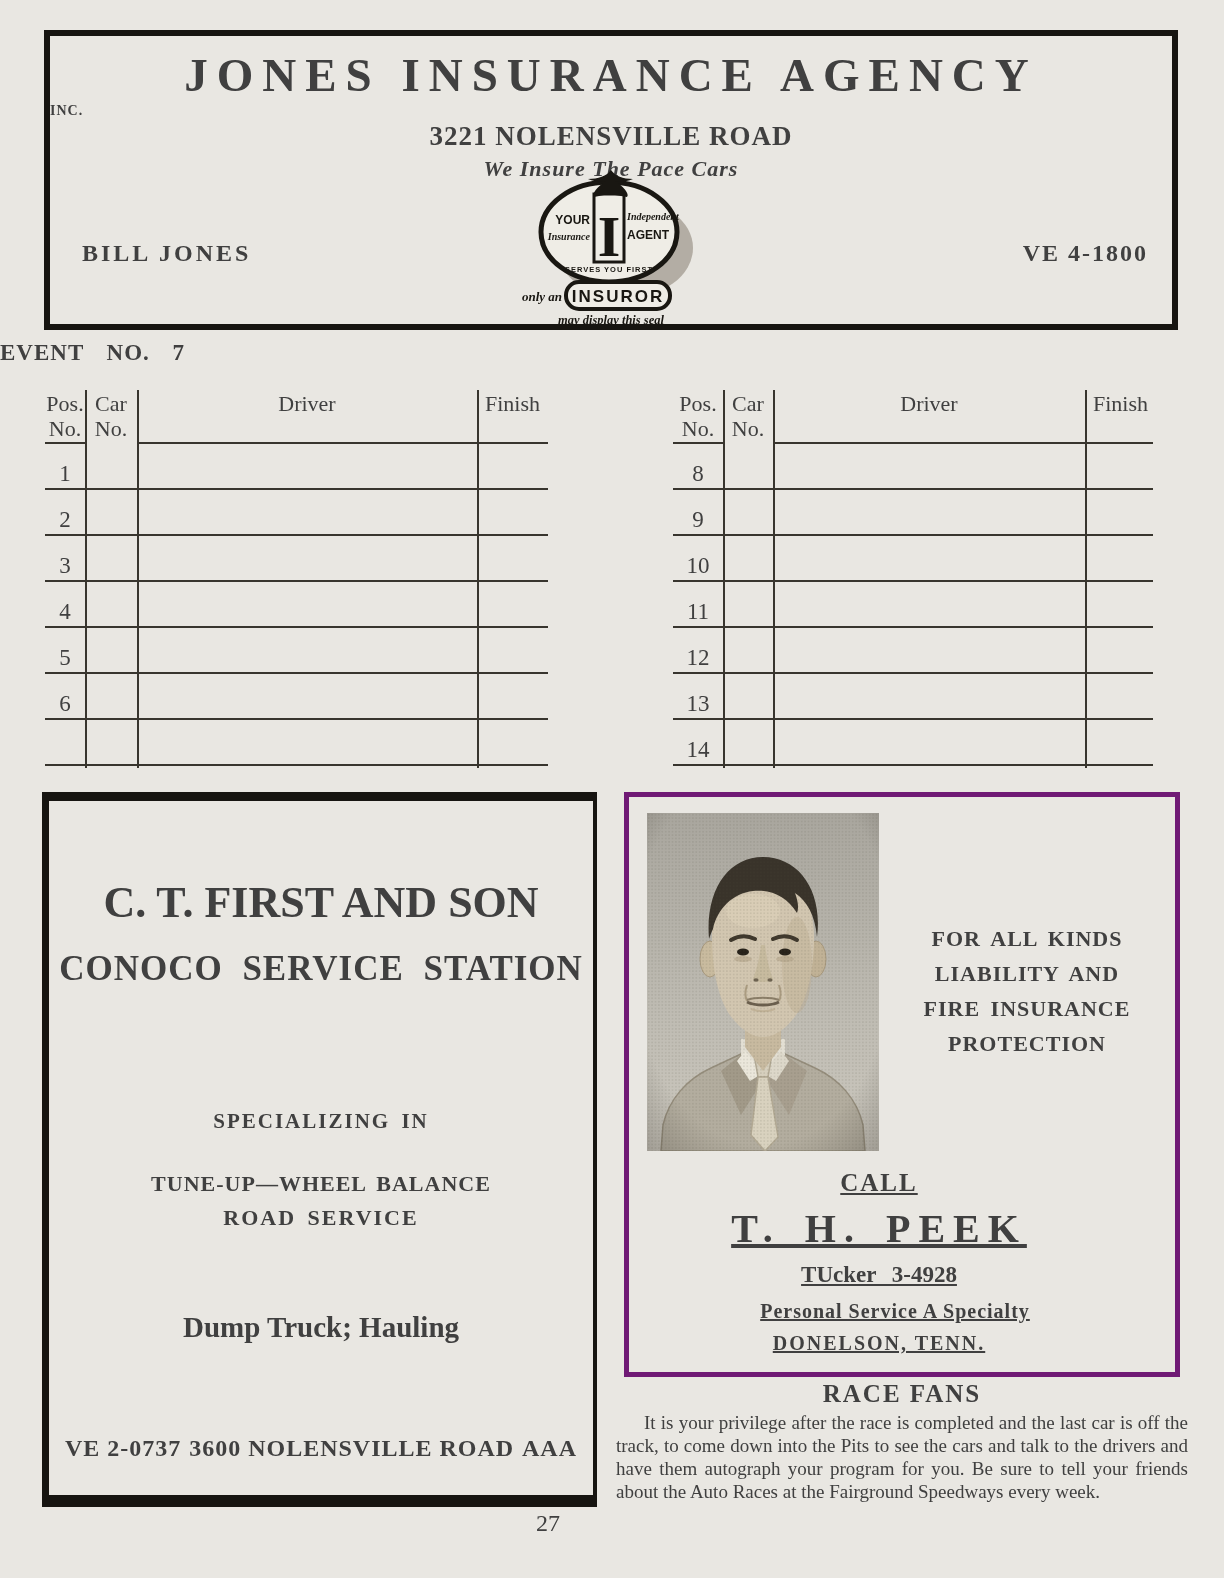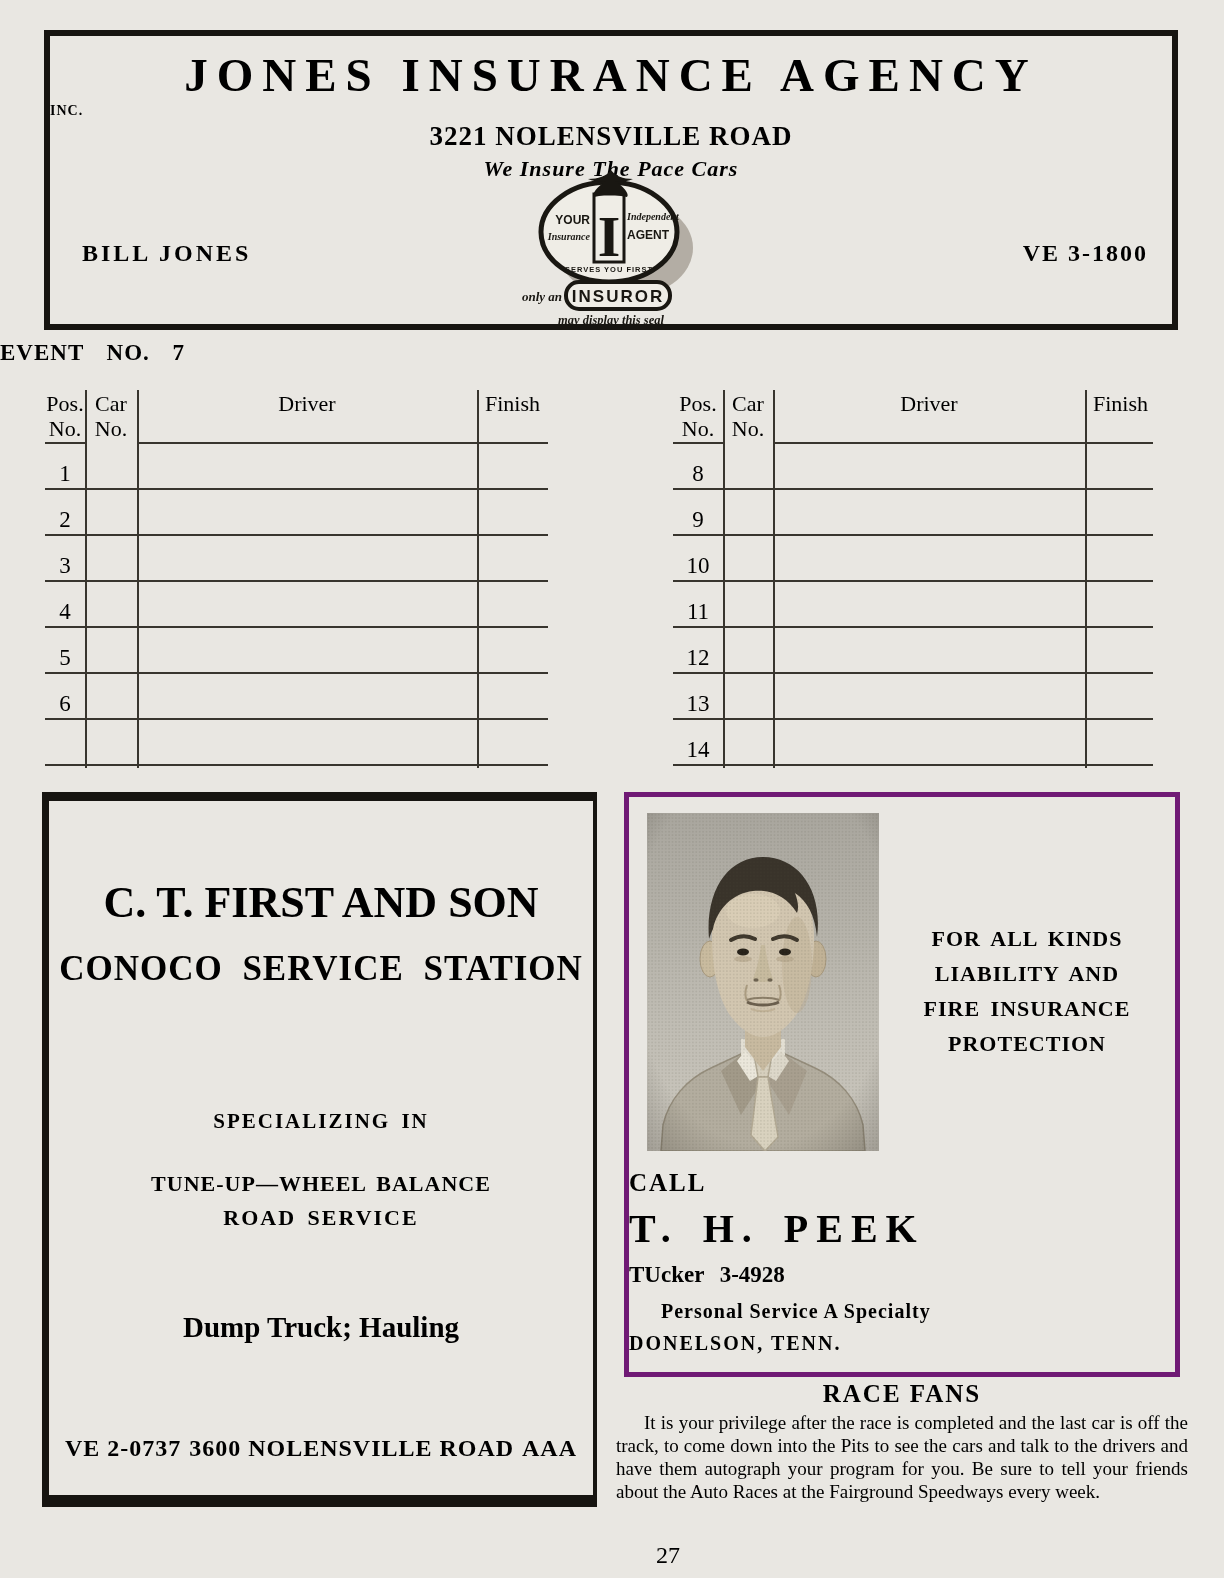--- a/index.html
+++ b/index.html
@@ -1,19 +1,19 @@
 <!DOCTYPE html>
 <html><head>
 <meta charset="utf-8">
 <style>
   html,body{margin:0;padding:0;background:#d8d6d0;}
   .page{
     position:relative;width:1224px;height:1578px;margin:0 auto;
     background:#e9e7e2;
-    font-family:"Liberation Serif",serif;color:#000000;overflow:hidden;
+    font-family:"Liberation Serif",serif;color:#404040;overflow:hidden;
   }
   
   .ad-top{position:absolute;left:44px;top:30px;width:1122px;height:288px;border:6px solid #171511;}
   .jones-title{margin-top:12px;text-align:center;font-size:47px;font-weight:bold;letter-spacing:9px;white-space:nowrap;}
   .jones-inc{font-size:14px;font-weight:bold;letter-spacing:1px;margin-top:1px;}
   .jones-address{text-align:center;font-size:27px;font-weight:bold;letter-spacing:1px;margin-top:2px;}
   .jones-tagline{text-align:center;font-size:22px;font-style:italic;font-weight:bold;margin-top:4px;letter-spacing:1px;}
   .jones-agent{position:absolute;left:32px;top:204px;font-size:24px;font-weight:bold;letter-spacing:3px;}
   .jones-phone{position:absolute;right:24px;top:204px;font-size:24px;font-weight:bold;letter-spacing:2px;}
   .seal{position:absolute;left:50%;top:132px;transform:translateX(-50%);}
@@ -47,45 +47,45 @@
   .neal-s1{top:370px;font-size:22px;font-weight:bold;letter-spacing:1px;word-spacing:4px;}
   .neal-s2{top:404px;font-size:22px;font-weight:bold;letter-spacing:2px;word-spacing:4px;}
   .neal-haul{top:510px;font-size:29px;font-weight:bold;}
   .neal-footer{position:absolute;left:16px;right:16px;top:634px;display:flex;justify-content:space-between;
     font-size:24px;font-weight:bold;letter-spacing:1px;}
   
   .ad-peek{position:absolute;left:624px;top:792px;width:546px;height:575px;border:5px solid #701a75;}
   .peek-photo{position:absolute;left:18px;top:16px;width:232px;height:338px;}
   .peek-lines{position:absolute;left:254px;top:124px;width:288px;text-align:center;
     font-size:22px;font-weight:bold;line-height:35px;letter-spacing:1px;word-spacing:4px;}
-  .peek-contact{position:absolute;left:0;top:372px;width:500px;}
+  .peek-contact{position:absolute;left:0;top:372px;width:500px;text-align:center;text-decoration:underline;}
   .peek-call{font-size:25px;font-weight:bold;letter-spacing:2px;}
   .peek-name{font-size:40px;font-weight:bold;letter-spacing:8px;word-spacing:6px;margin-top:8px;}
   .peek-phone{font-size:23px;font-weight:bold;word-spacing:10px;margin-top:10px;}
   .peek-service{font-size:20px;font-weight:bold;margin-top:12px;letter-spacing:1px;padding-left:32px;}
   .peek-city{font-size:20px;font-weight:bold;margin-top:9px;letter-spacing:2px;}
   
   .race-fans{position:absolute;left:616px;top:1380px;width:572px;}
   .rf-title{text-align:center;font-size:25px;font-weight:bold;letter-spacing:2px;}
   .rf-body{margin:3px 0 0 0;font-size:19px;line-height:23px;text-align:justify;text-indent:28px;}
   
-  .page-num{position:absolute;left:560px;top:1510px;width:120px;text-align:right;font-size:24px;margin-top:32px;}
+  .page-num{position:absolute;left:536px;top:1510px;width:120px;text-align:left;font-size:24px;}
 </style>
 </head>
 <body>
 
 <div class="page">
 
   <section class="ad-top">
     <div class="jones-title">JONES INSURANCE AGENCY</div>
     <div class="jones-inc">INC.</div>
     <div class="jones-address">3221 NOLENSVILLE ROAD</div>
     <div class="jones-tagline">We Insure The Pace Cars</div>
     <div class="jones-agent">BILL JONES</div>
-    <div class="jones-phone">VE 3-1800</div>
+    <div class="jones-phone">VE 4-1800</div>
 
     <svg class="seal" width="210" height="160" viewBox="0 0 210 160">
       <ellipse cx="119" cy="80" rx="68" ry="50" fill="#7d7466" opacity="0.5"></ellipse>
       <ellipse cx="103" cy="64" rx="68" ry="50" fill="#efede6" stroke="#191712" stroke-width="5"></ellipse>
       <rect x="88" y="26" width="30" height="68" fill="#efede6" stroke="#191712" stroke-width="3"></rect>
       <path d="M105 2 C101 8 92 11 82 11 C89 14 96 14 100 13 C92 18 85 26 88 29 L103 26 L121 29 C124 26 117 18 109 13 C113 14 120 14 127 11 C117 11 109 8 105 2 Z" fill="#191712"></path>
       <text x="103" y="88" text-anchor="middle" font-size="58" font-weight="bold" font-family="Liberation Serif, serif" fill="#191712">I</text>
       <text x="84" y="56" text-anchor="end" font-size="12" font-weight="bold" fill="#191712" font-family="Liberation Sans, sans-serif">YOUR</text>
       <text x="121" y="52" font-size="10" font-style="italic" font-weight="bold" fill="#191712" font-family="Liberation Serif, serif">Independent</text>
       <text x="84" y="72" text-anchor="end" font-size="10" font-style="italic" font-weight="bold" fill="#191712" font-family="Liberation Serif, serif">Insurance</text>

